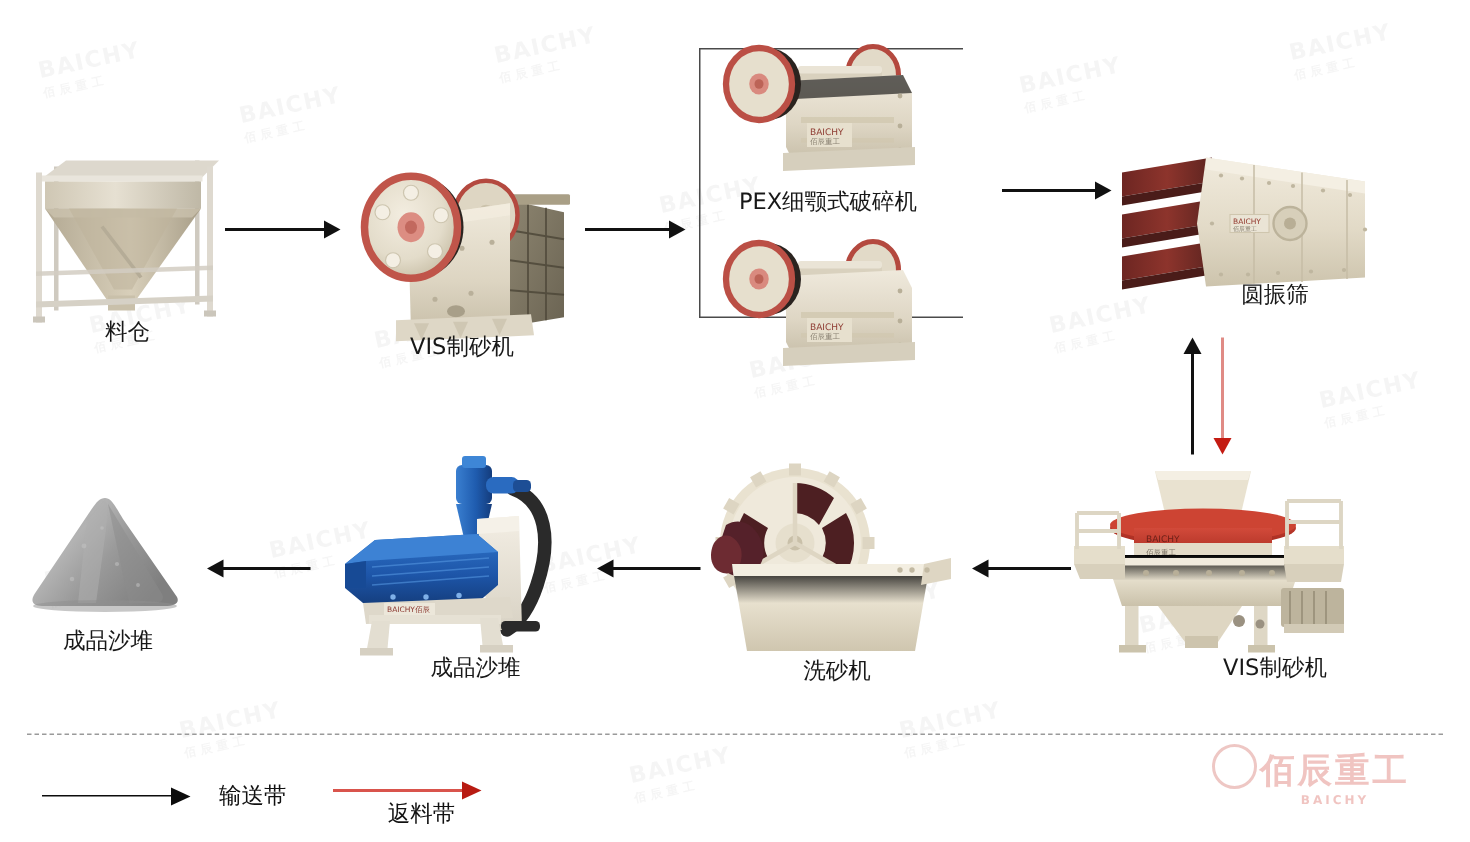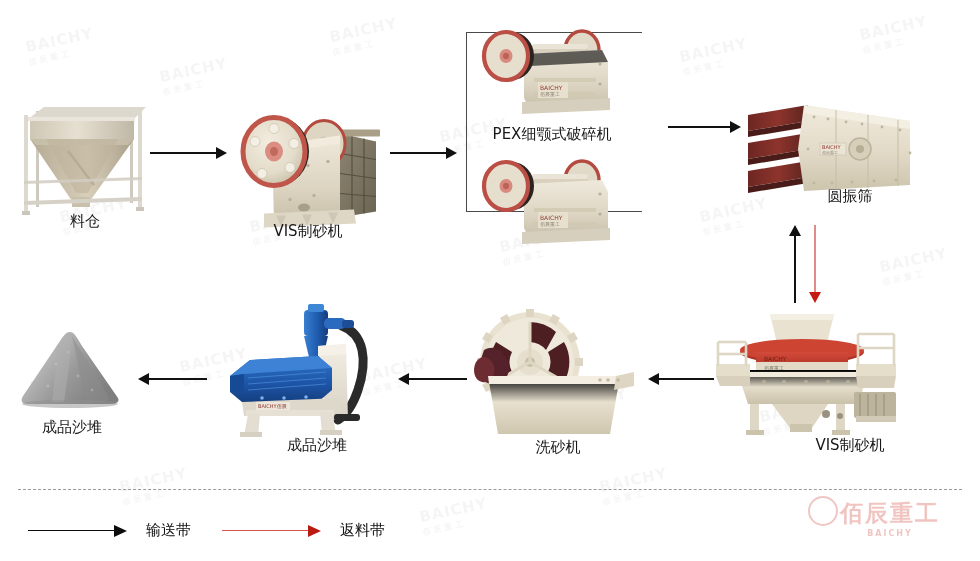--- a/index.html
+++ b/index.html
@@ -656,21 +656,21 @@
   <div class="divider" style="top:489px;"></div>
 
   <div class="legend-item" style="left:28px; top:521px;">
     <div class="lg-arrow lg-black">
       <div class="shaft"></div>
         <div class="head"></div>
     </div>
     <span class="lg-label">输送带</span>
   </div>
 
-  <div class="legend-item" style="left:222px; top:521px;">
+  <div class="legend-item" style="left:222px; top:521px;flex-direction:column;">
     <div class="lg-arrow lg-red">
       <div class="shaft"></div>
         <div class="head"></div>
     </div>
     <span class="lg-label">返料带</span>
   </div>
 
   <div class="brand-circle" style="left:808px; top:496px;"></div>
   <div class="brand-wm" style="left:840px; top:498px;">
     <span class="bw-cn">佰辰重工</span>

